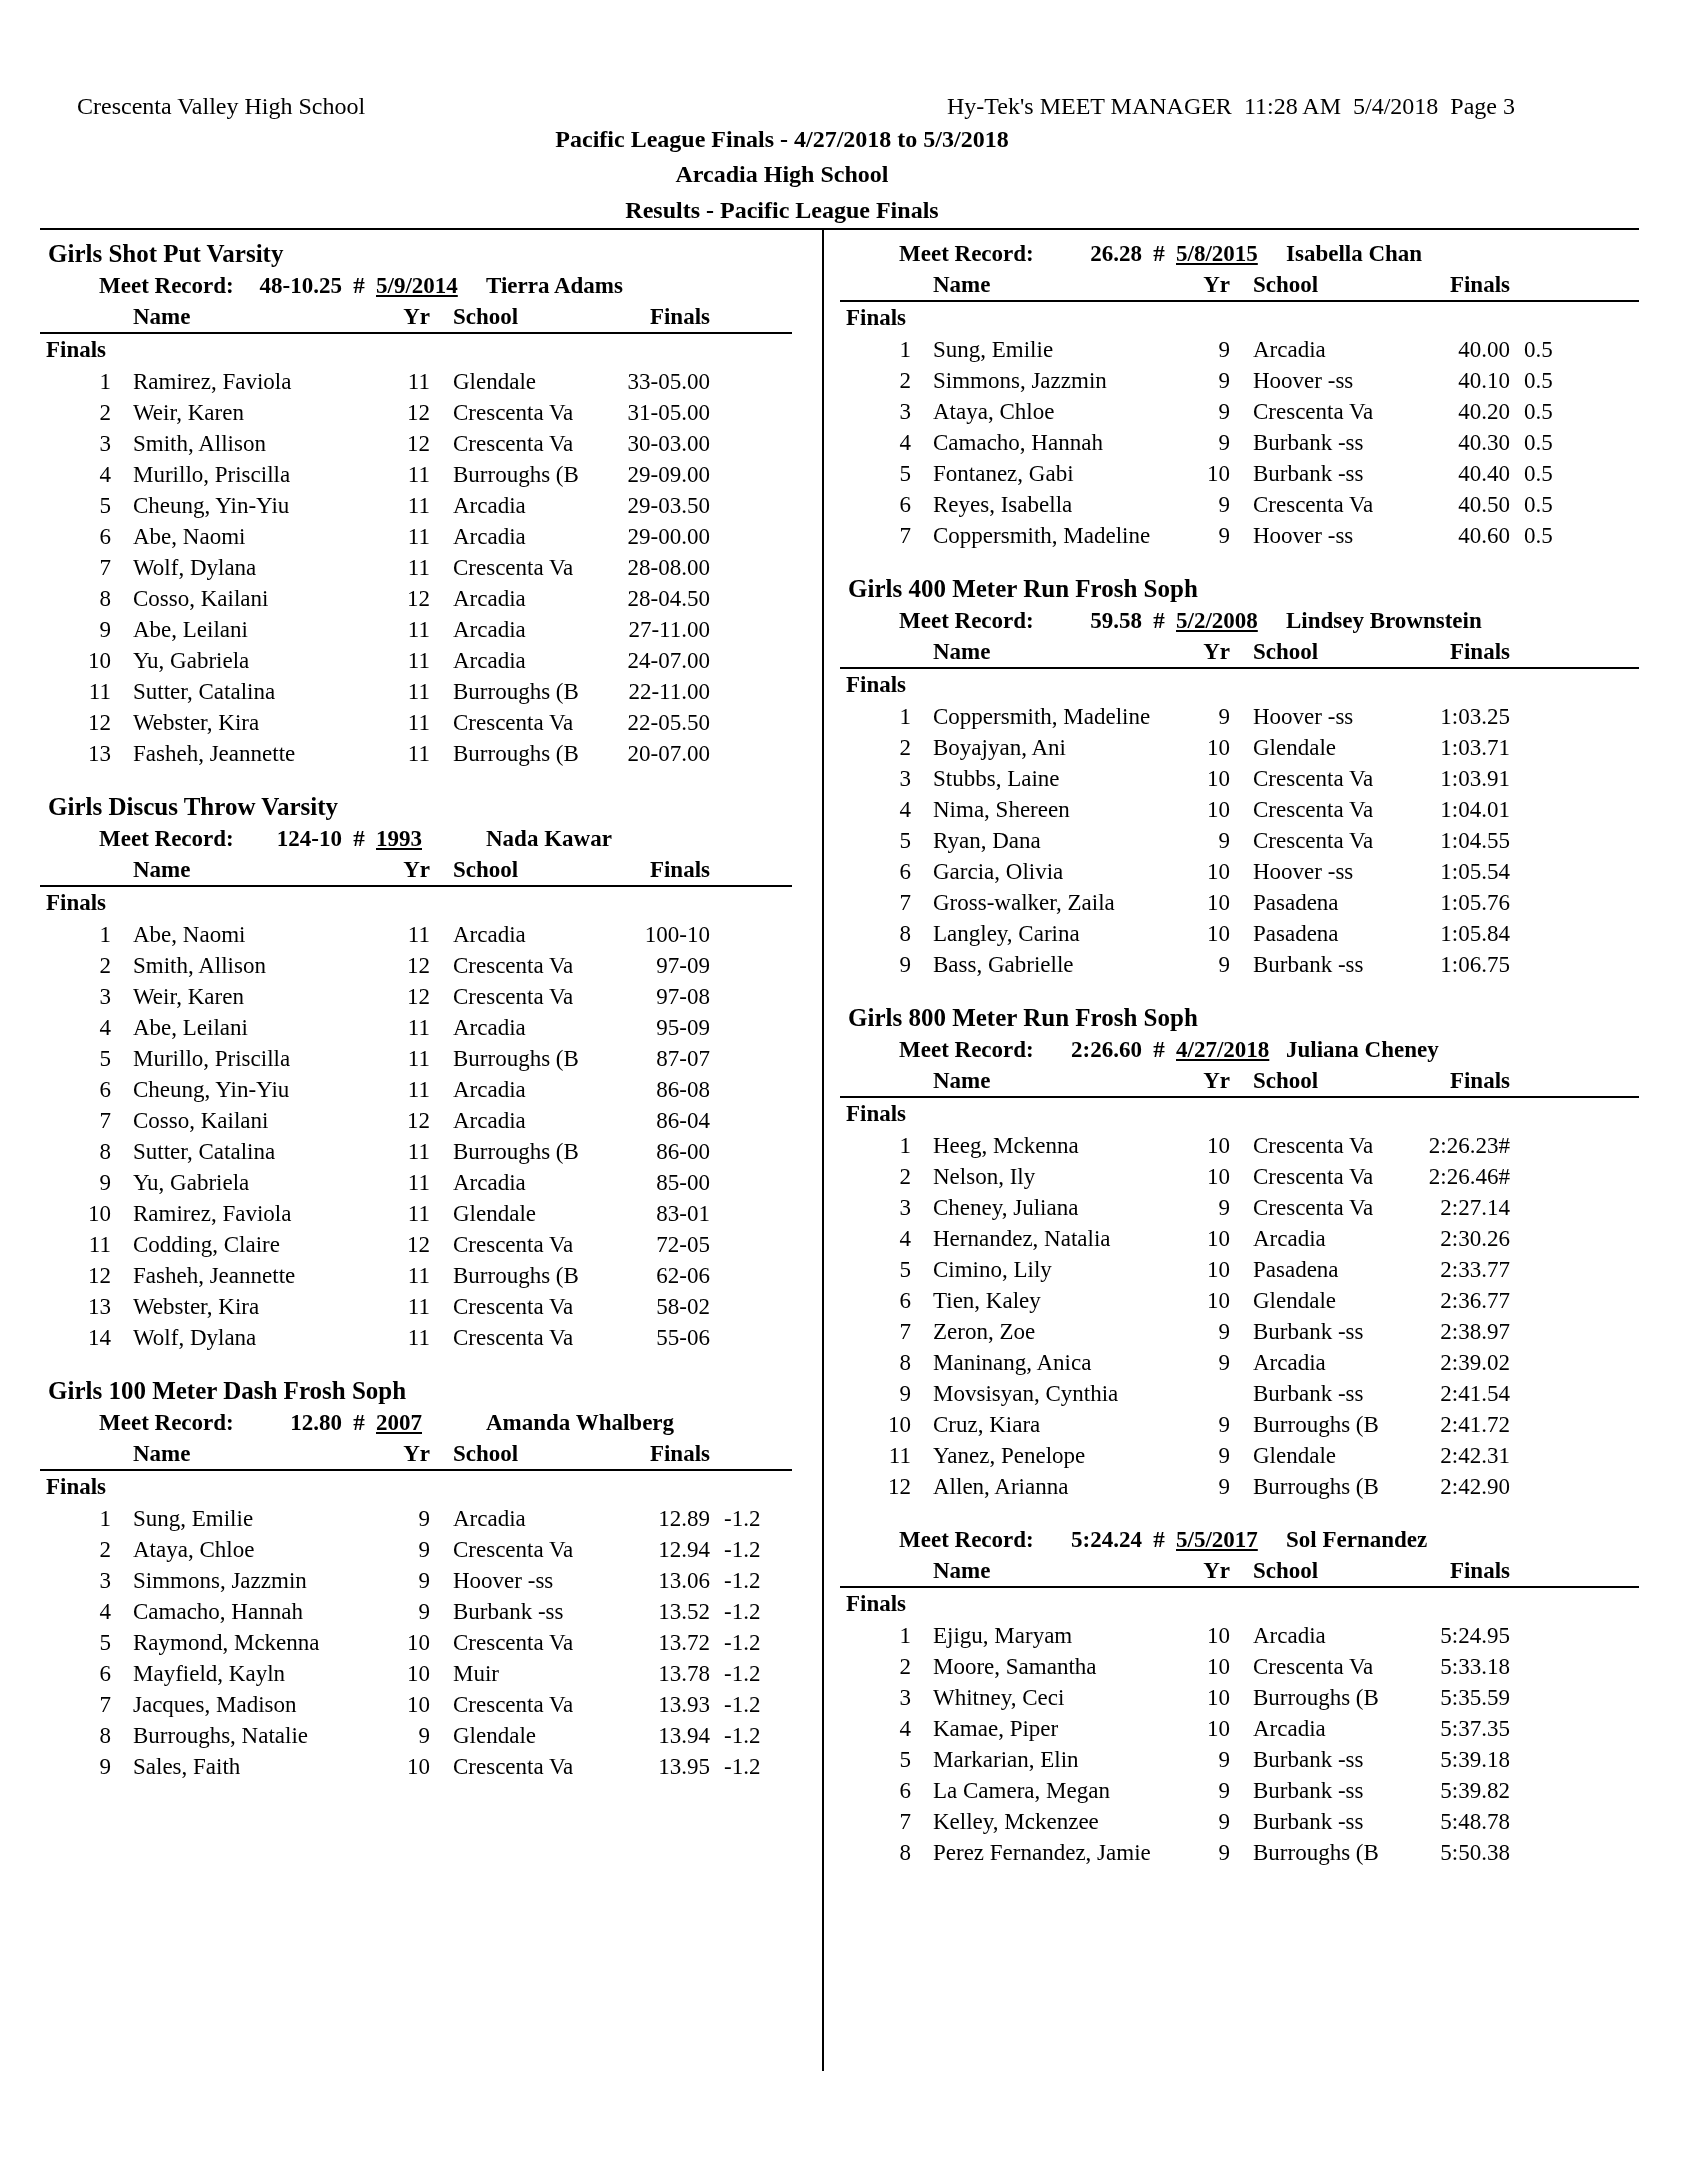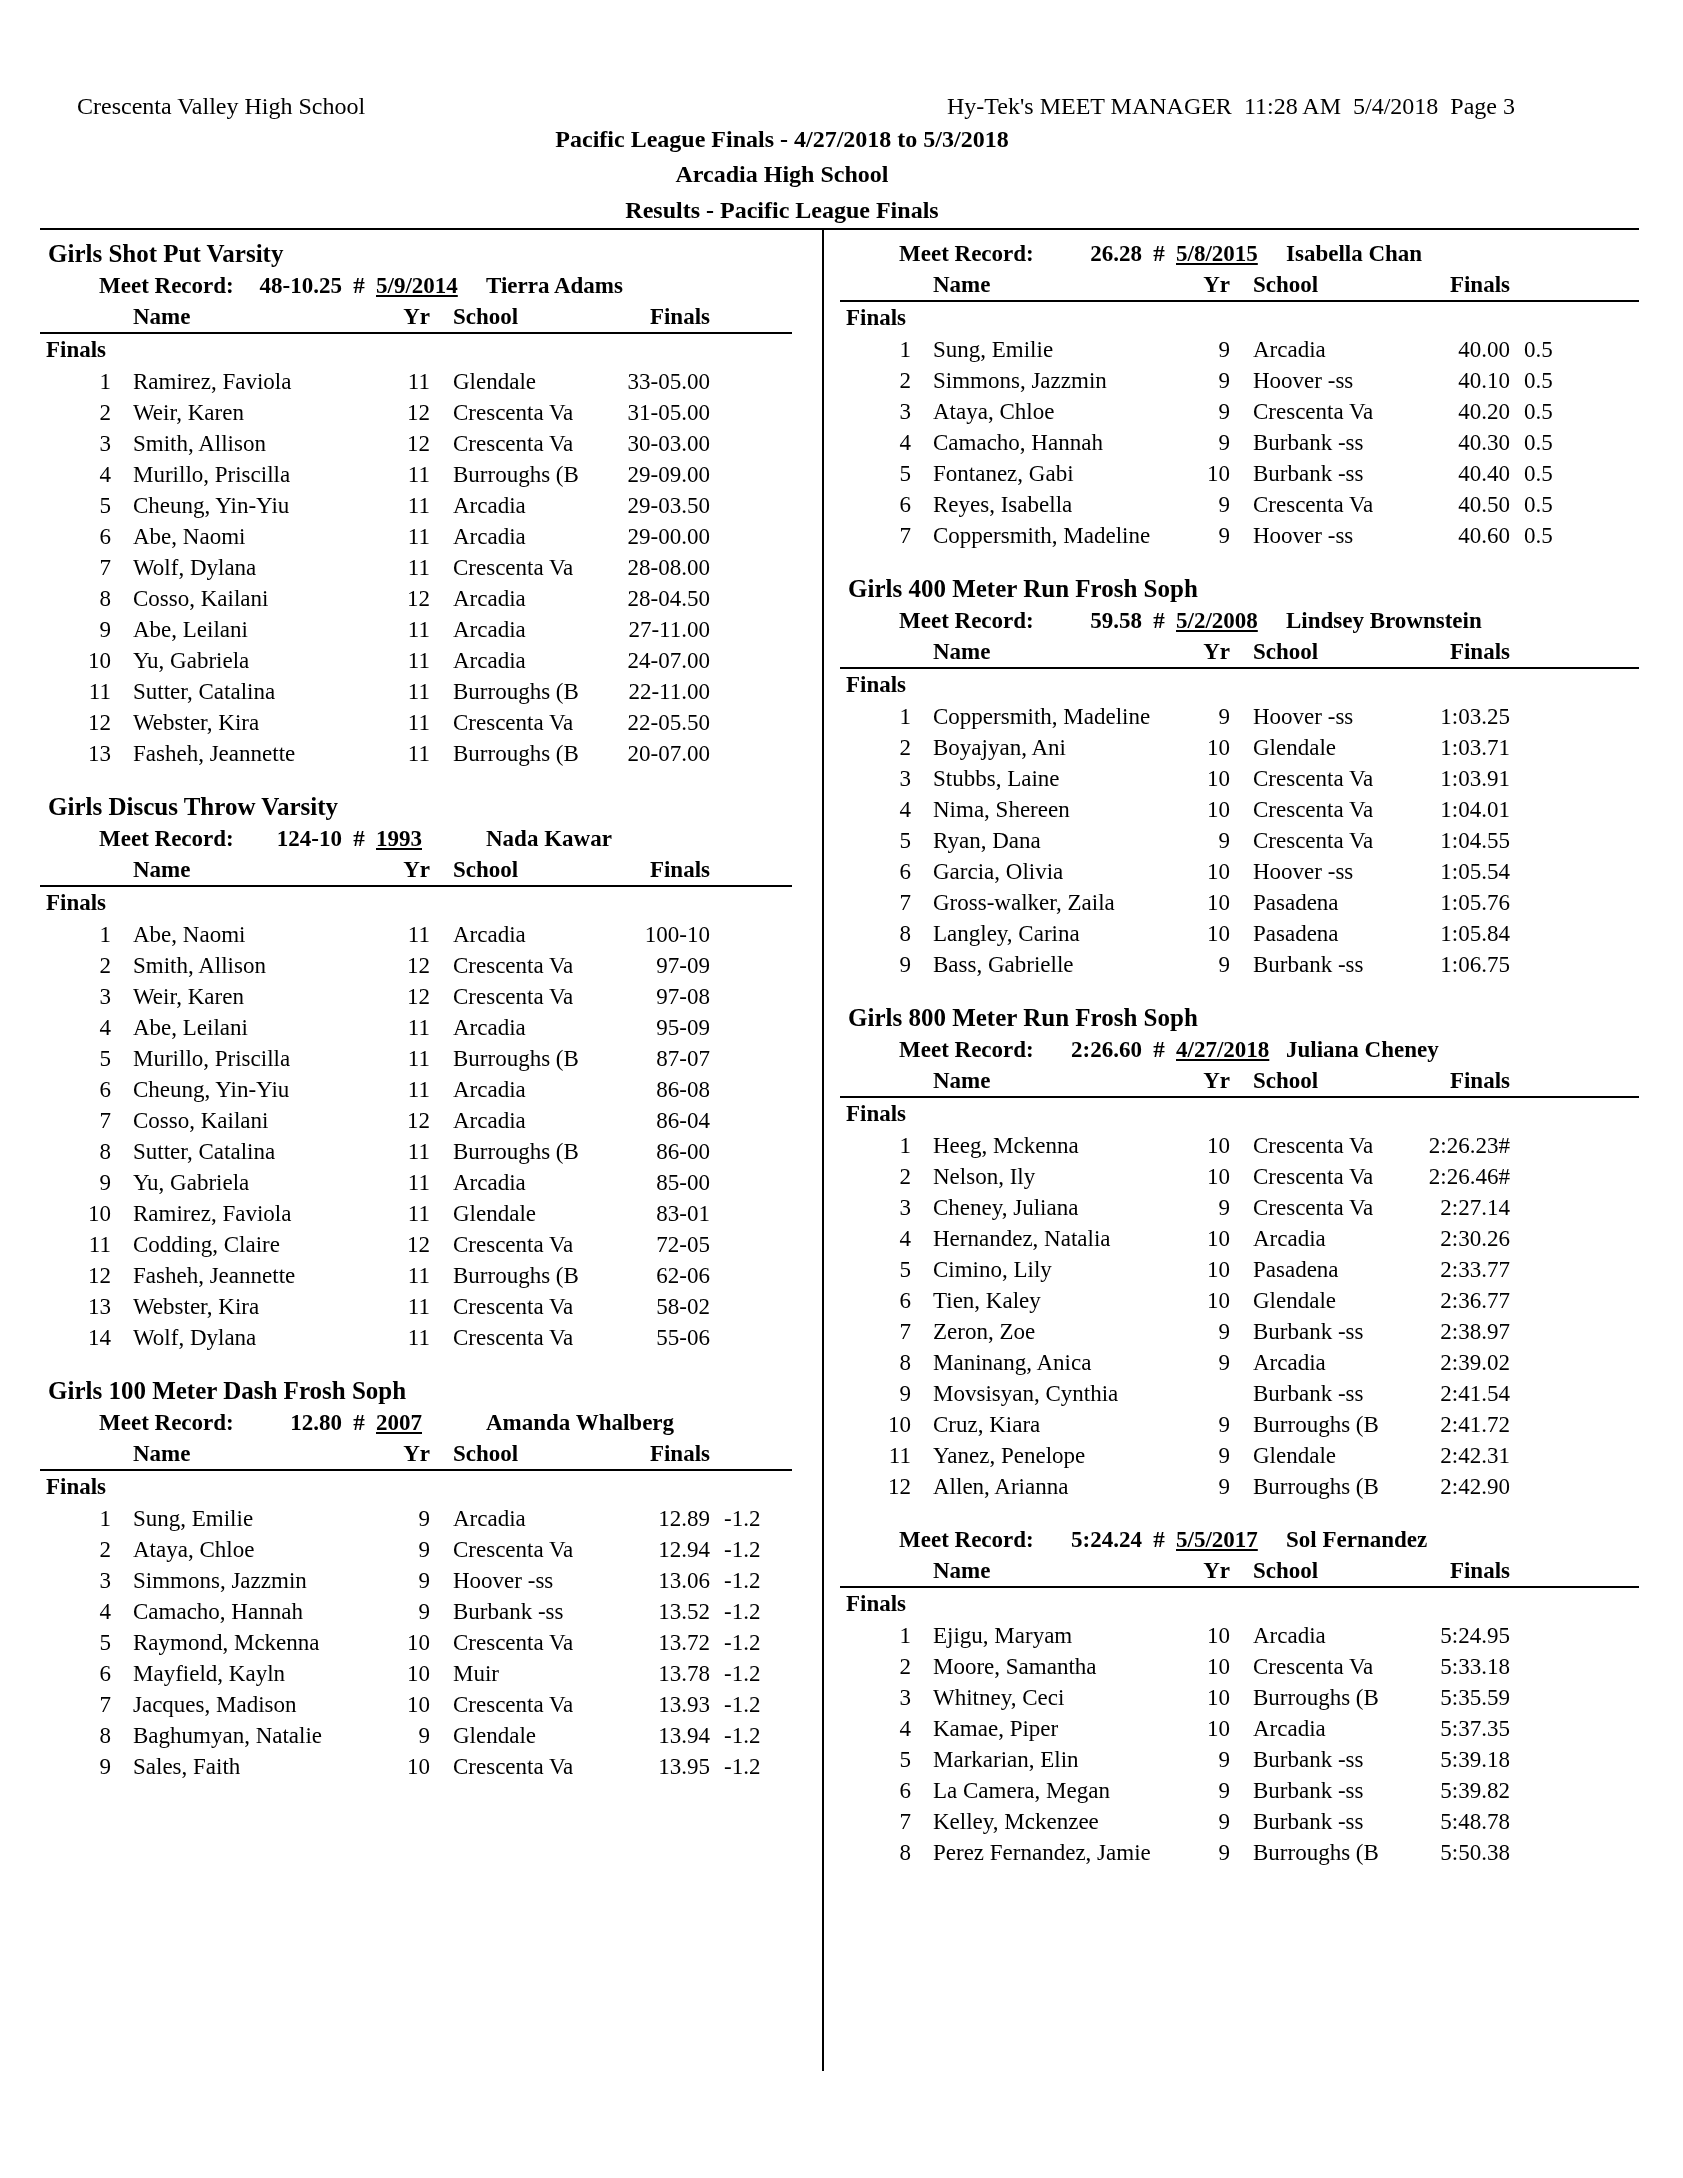--- a/index.html
+++ b/index.html
@@ -383,21 +383,21 @@
         <div class="row">
     <span class="c-place">7</span>
     <span class="c-name">Jacques, Madison</span>
     <span class="c-yr">10</span>
     <span class="c-school">Crescenta Va</span>
     <span class="c-finals">13.93</span>
     <span class="c-wind">-1.2</span>
   </div>
         <div class="row">
     <span class="c-place">8</span>
-    <span class="c-name">Baghumyan, Natalie</span>
+    <span class="c-name">Burroughs, Natalie</span>
     <span class="c-yr">9</span>
     <span class="c-school">Glendale</span>
     <span class="c-finals">13.94</span>
     <span class="c-wind">-1.2</span>
   </div>
         <div class="row">
     <span class="c-place">9</span>
     <span class="c-name">Sales, Faith</span>
     <span class="c-yr">10</span>
     <span class="c-school">Crescenta Va</span>

